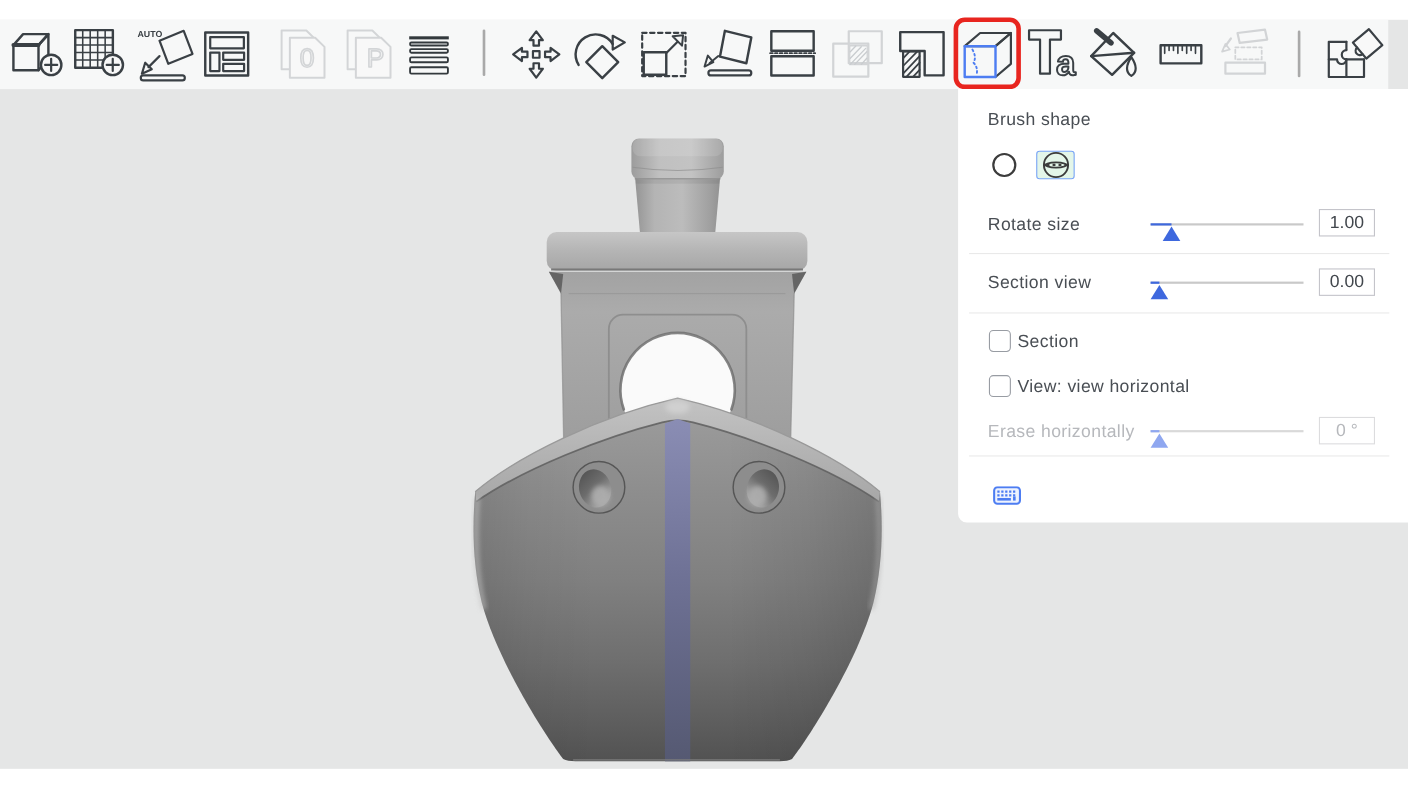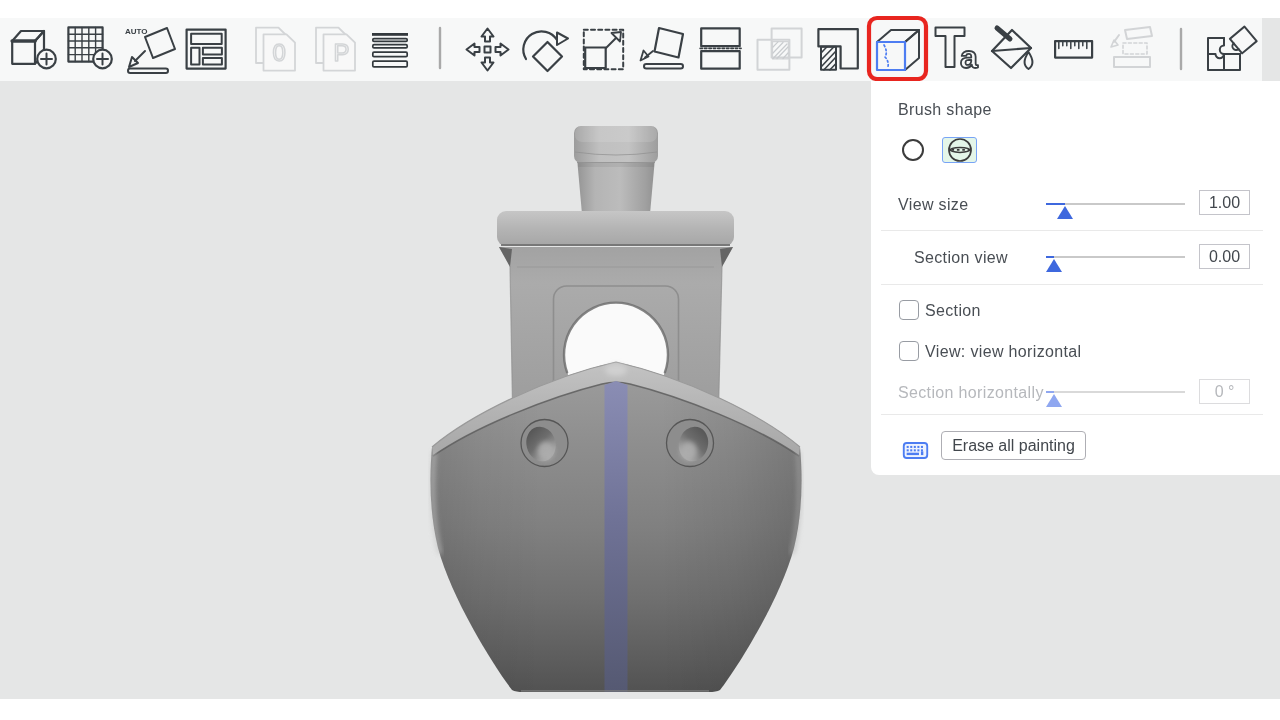--- a/index.html
+++ b/index.html
@@ -327,42 +327,42 @@
 
   <div style="position:absolute;left:71px;top:56px;width:33px;height:24px;background:#e4f6e9;
               border:1.5px solid #78a4f6;border-radius:3px;"></div>
   <svg width="28" height="28" viewBox="0 0 28 28" style="position:absolute;left:75px;top:55px;">
     <circle cx="14" cy="14" r="11" fill="none" stroke="#3c3c3c" stroke-width="1.7"></circle>
     <path d="M3.1 12.6 A11 4.4 0 0 0 24.9 12.6" fill="none" stroke="#3c3c3c" stroke-width="1.5"></path>
     <path d="M3.1 15.2 A11 4.2 0 0 1 24.9 15.2" fill="none" stroke="#3c3c3c" stroke-width="1.5"></path>
     <path d="M5.5 13.9 H23" fill="none" stroke="#3c3c3c" stroke-width="1.9" stroke-dasharray="2.6 2.8"></path>
   </svg>
 
-  <div class="plabel" style="left:27px;top:115px;">View size</div>
+  <div class="plabel" style="left:27px;top:115px;">Rotate size</div>
   <div class="track" style="top:122px;">
     <div class="trackfill" style="width:19px;"></div>
   </div>
   <div class="thumb" style="left:175px;top:125px;margin-left:11px;"></div>
   <div class="valbox" style="top:109px;">1.00</div>
   <div class="sep" style="top:149px;"></div>
 
-  <div class="plabel" style="left:27px;top:168px;margin-left:16px;">Section view</div>
+  <div class="plabel" style="left:27px;top:168px;">Section view</div>
   <div class="track" style="top:175px;">
     <div class="trackfill" style="width:8px;"></div>
   </div>
   <div class="thumb" style="left:175px;top:178px;margin-left:0px;"></div>
   <div class="valbox" style="top:163px;">0.00</div>
   <div class="sep" style="top:203px;"></div>
 
   <div class="cb" style="top:219px;"></div>
   <div class="plabel" style="left:54px;top:221px;">Section</div>
   <div class="cb" style="top:260px;"></div>
   <div class="plabel" style="left:54px;top:262px;">View: view horizontal</div>
 
-  <div class="plabel" style="left:27px;top:303px;color:#b6b8bc;">Section horizontally</div>
+  <div class="plabel" style="left:27px;top:303px;color:#b6b8bc;">Erase horizontally</div>
   <div class="track" style="top:310px;background:#d9d9d9;">
     <div class="trackfill" style="width:8px;background:#8fa7f0;"></div>
   </div>
   <div class="thumb" style="left:175px;top:313px;margin-left:0px;border-bottom-color:#8fa7f0;"></div>
   <div class="valbox" style="top:298px;border-color:#dcdcde;color:#b6b8bc;">0 °</div>
   <div class="sep" style="top:333px;"></div>
 
   <svg width="27" height="17" viewBox="0 0 30 20" style="position:absolute;left:31px;top:361px;">
     <rect x="1.2" y="1.2" width="27.6" height="17.6" rx="3.5" fill="#eef3fe" stroke="#4d7df2" stroke-width="2.2"></rect>
     <g fill="#4d7df2">
@@ -373,14 +373,13 @@
       <rect x="21.4" y="4.6" width="2.4" height="2.4"></rect>
       <rect x="4.6" y="8.6" width="2.4" height="2.4"></rect>
         <rect x="8.8" y="8.6" width="2.4" height="2.4"></rect>
       <rect x="13" y="8.6" width="2.4" height="2.4"></rect>
         <rect x="17.2" y="8.6" width="2.4" height="2.4"></rect>
       <rect x="21.4" y="8.6" width="2.4" height="2.4"></rect>
       <rect x="4.6" y="12.6" width="14.5" height="2.8"></rect>
         <rect x="21.4" y="11" width="2.8" height="4.4"></rect>
     </g>
   </svg>
-  <div class="btn" style="left:70px;top:350px;width:143px;height:27px;line-height:27px;">Erase all painting</div>
 </div>
 
 </body></html>

